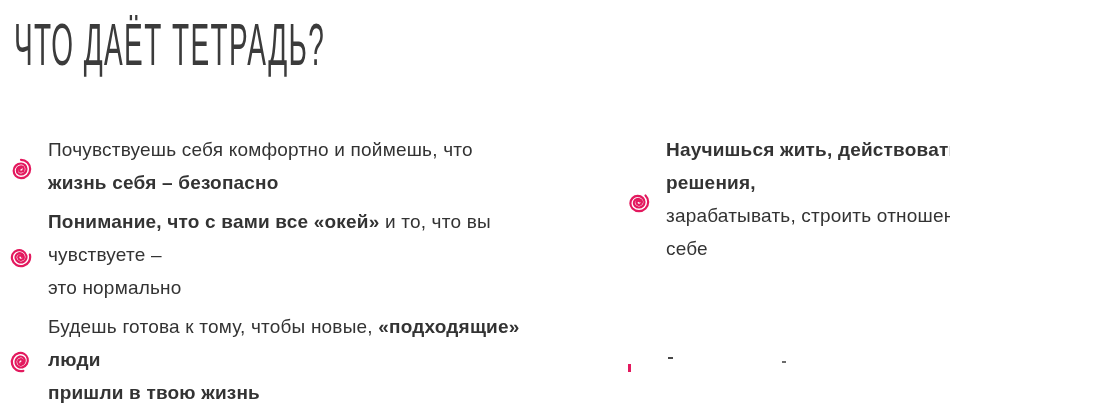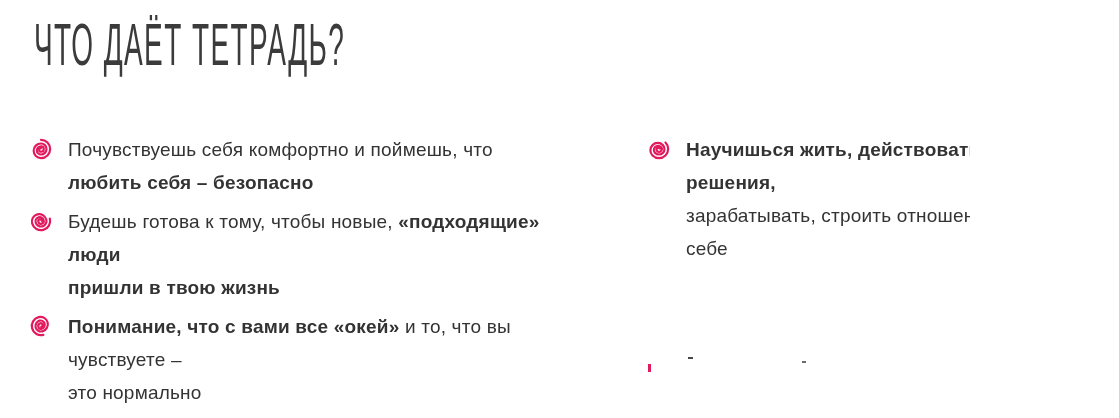--- a/index.html
+++ b/index.html
@@ -11,21 +11,20 @@
   *{box-sizing:border-box;}
   html,body{margin:0;padding:0;background:#fff;}
   body{font-family:"Liberation Sans","DejaVu Sans",sans-serif;}
 
   .page{
     position:relative;
     width:950px;
     height:418px;
     background:var(--bg);
     overflow:hidden;
-    margin-left:20px;
   }
 
   
   .title{
     position:absolute;
     left:14px;
     top:11px;
     margin:0;
     font-family:"Liberation Sans",sans-serif;
     font-weight:400;
@@ -39,21 +38,21 @@
 
   .column{
     position:absolute;
     top:133px;
   }
   .column[data-col="0"]{ left:10px;  width:560px; }
   .column[data-col="1"]{ left:628px; width:486px; }
 
   .item{
     display:flex;
-    align-items:flex-start;
+    align-items:center;
     margin-bottom:6px;
   }
   .bullet{
     flex:0 0 38px;
     width:38px;
     padding-top:5px;
     line-height:0;
   }
   .bullet svg{
     width:22px;
@@ -90,39 +89,39 @@
 
   <h1 class="title">ЧТО ДАЁТ ТЕТРАДЬ?</h1>
 
   <div class="column" data-col="0">
       <div class="item">
         <span class="bullet"><svg viewBox="0 0 24 24" aria-hidden="true">
     <path d="M12,2 A10,10 0 0 1 12,22 A8,8 0 0 1 12,6 A6,6 0 0 1 12,18 A4.5,4.5 0 0 1 12,9 A3,3 0 0 1 12,15 A2,2 0 0 1 12,11"></path>
   </svg></span>
         <div class="text">
           <div class="line"><span class="seg">Почувствуешь себя комфортно и поймешь, что</span></div>
-          <div class="line"><span class="seg b">любить себя – безопасно</span></div>
+          <div class="line"><span class="seg b">жизнь себя – безопасно</span></div>
+        </div>
+      </div>
+      <div class="item">
+        <span class="bullet"><svg viewBox="0 0 24 24" aria-hidden="true">
+    <path d="M12,2 A10,10 0 0 1 12,22 A8,8 0 0 1 12,6 A6,6 0 0 1 12,18 A4.5,4.5 0 0 1 12,9 A3,3 0 0 1 12,15 A2,2 0 0 1 12,11"></path>
+  </svg></span>
+        <div class="text">
+          <div class="line"><span class="seg b">Понимание, что с вами все «окей»</span><span class="seg"> и то, что вы чувствуете –</span></div>
+          <div class="line"><span class="seg">это нормально</span></div>
         </div>
       </div>
       <div class="item">
         <span class="bullet"><svg viewBox="0 0 24 24" aria-hidden="true">
     <path d="M12,2 A10,10 0 0 1 12,22 A8,8 0 0 1 12,6 A6,6 0 0 1 12,18 A4.5,4.5 0 0 1 12,9 A3,3 0 0 1 12,15 A2,2 0 0 1 12,11"></path>
   </svg></span>
         <div class="text">
           <div class="line"><span class="seg">Будешь готова к тому, чтобы новые, </span><span class="seg b">«подходящие» люди</span></div>
           <div class="line"><span class="seg b">пришли в твою жизнь</span></div>
-        </div>
-      </div>
-      <div class="item">
-        <span class="bullet"><svg viewBox="0 0 24 24" aria-hidden="true">
-    <path d="M12,2 A10,10 0 0 1 12,22 A8,8 0 0 1 12,6 A6,6 0 0 1 12,18 A4.5,4.5 0 0 1 12,9 A3,3 0 0 1 12,15 A2,2 0 0 1 12,11"></path>
-  </svg></span>
-        <div class="text">
-          <div class="line"><span class="seg b">Понимание, что с вами все «окей»</span><span class="seg"> и то, что вы чувствуете –</span></div>
-          <div class="line"><span class="seg">это нормально</span></div>
         </div>
       </div>
       <div class="item">
         <span class="bullet"><svg viewBox="0 0 24 24" aria-hidden="true">
     <path d="M12,2 A10,10 0 0 1 12,22 A8,8 0 0 1 12,6 A6,6 0 0 1 12,18 A4.5,4.5 0 0 1 12,9 A3,3 0 0 1 12,15 A2,2 0 0 1 12,11"></path>
   </svg></span>
         <div class="text">
           <div class="line"></div>
         </div>
       </div>

